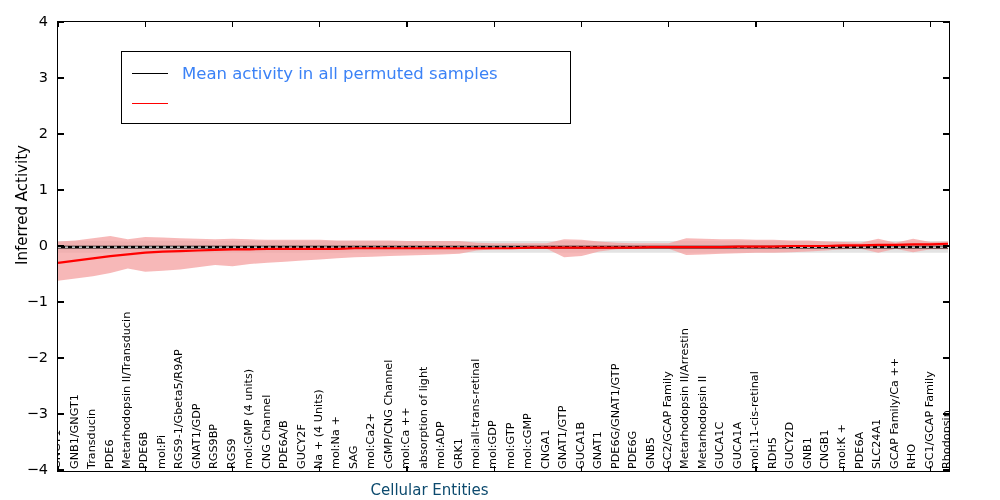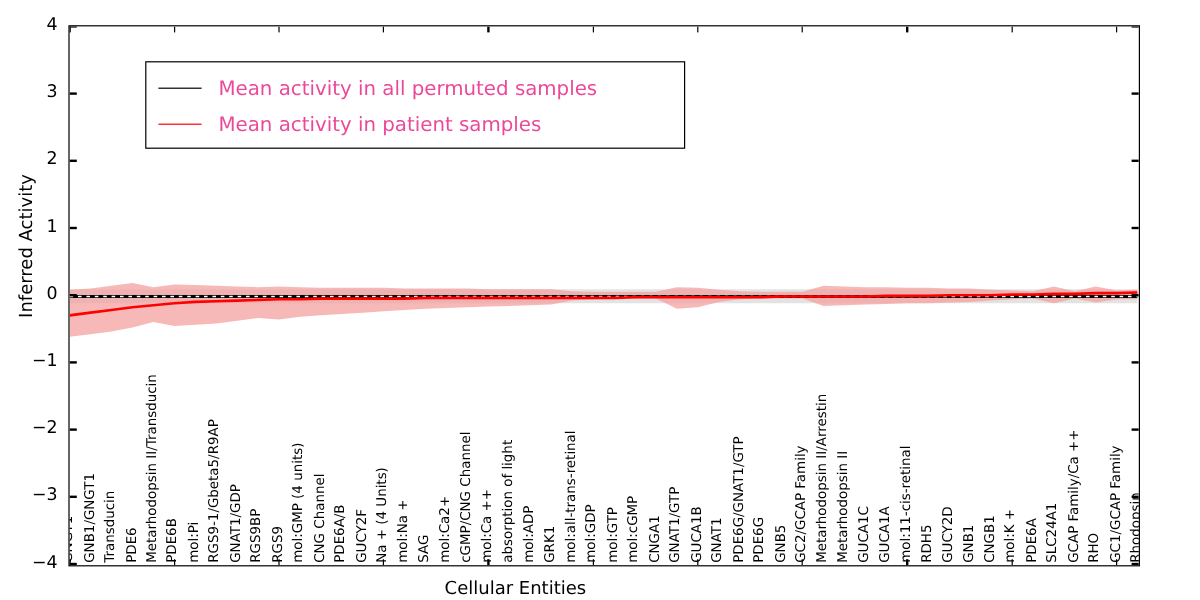--- a/index.html
+++ b/index.html
@@ -38,33 +38,33 @@
   
   .xtick{position:absolute;bottom:0px;width:1.2px;height:5px;background:#000;}
   .xtick.t{bottom:auto;top:0px;}
   .xlab{
     position:absolute;bottom:2px;font-size:11.2px;color:#000;white-space:nowrap;
     transform:rotate(-90deg);transform-origin:left bottom;
     line-height:11px;
   }
   #xlabel{
     position:absolute;left:0;top:481px;width:859px;text-align:center;
-    font-size:15px;color:#000000;
+    font-size:15px;color:#0c4a6e;
   }
 
   
   #legend{
     position:absolute;left:63px;top:29px;width:450px;height:73px;
     border:1.5px solid #000;background:#fff;box-sizing:border-box;
     padding:6px 10px 0 10px;
   }
   .legend-row{display:flex;align-items:center;height:30px;}
   .legend-swatch{width:36px;height:0;border-top:1.8px solid #000;margin-right:14px;flex:none;}
   .legend-swatch.red{border-top-color:#ff0000;}
-  .legend-text{font-size:16.5px;color:#ec4899;white-space:nowrap;}
+  .legend-text{font-size:16.5px;color:#3b82f6;white-space:nowrap;}
 
   svg{display:block;}
 </style>
 </head>
 <body>
 
 <div id="figure">
 
 
   <div id="ylabel">Inferred Activity</div>
@@ -183,21 +183,20 @@
           <div class="ytick r" style="top: -0.7px;"></div>
         </div>
 
       <div id="legend">
         <div class="legend-row">
           <span class="legend-swatch"></span>
           <span class="legend-text">Mean activity in all permuted samples</span>
         </div>
         <div class="legend-row">
           <span class="legend-swatch red"></span>
-          <span class="legend-text">Mean activity in patient samples</span>
         </div>
       </div>
     </div>
   </div>
 
   <div id="xlabel">Cellular Entities</div>
 <div class="ylab" style="left: 0px; top: 469px; width: 48px;">−4</div>
     <div class="ylab" style="left: 0px; top: 413px; width: 48px;">−3</div>
     <div class="ylab" style="left: 0px; top: 357px; width: 48px;">−2</div>
     <div class="ylab" style="left: 0px; top: 301px; width: 48px;">−1</div>

